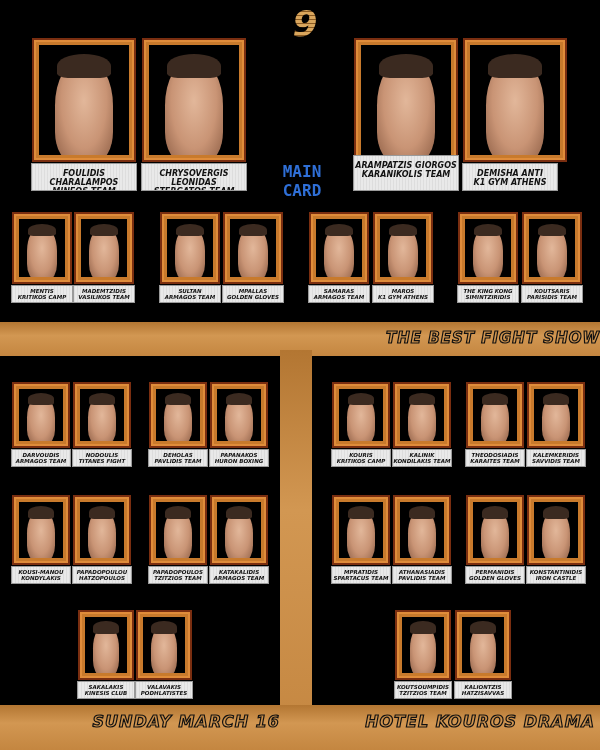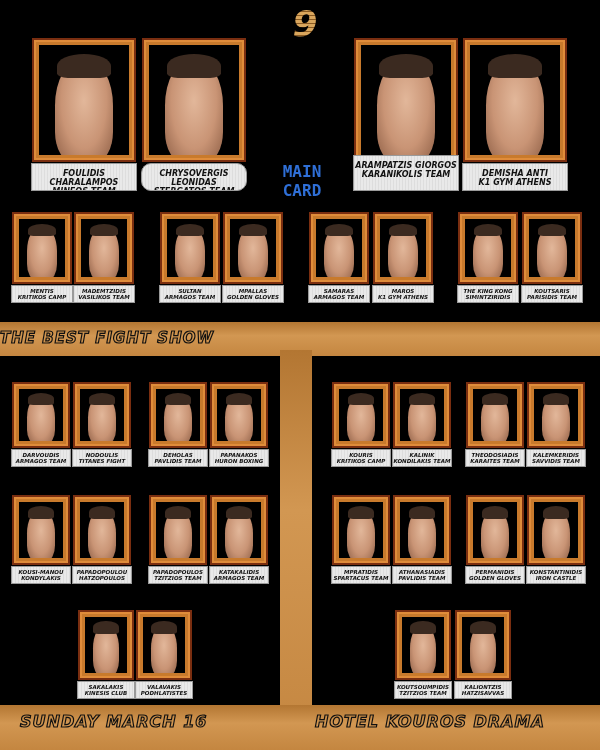--- a/index.html
+++ b/index.html
@@ -12,21 +12,21 @@
   .main-card{left:262px;top:162px;width:80px;text-align:center;color:#2f6fd6;font-weight:bold;font-size:16px;font-family:"DejaVu Sans Mono",monospace;}
   .frame{position:absolute;background:#c87a2c;border:2px solid #7a2e10;box-sizing:border-box;box-shadow:inset 0 0 0 2px #e08c3a;}
   .frame .photo{position:absolute;left:5px;top:5px;right:5px;bottom:5px;background:#000;overflow:hidden;}
   .face{position:absolute;left:18%;right:18%;top:14%;bottom:-6%;border-radius:45% 45% 30% 30%;background:radial-gradient(ellipse at 50% 40%,#e2b79a 0%,#c99475 55%,#8d5e45 100%);}
   .hair{position:absolute;left:20%;right:20%;top:8%;height:22%;border-radius:50% 50% 20% 20%;background:#3b2a20;}
   .label{position:absolute;background:#e9e9e9;border:1px solid #9a9a9a;box-sizing:border-box;color:#111;font-weight:bold;font-style:italic;text-align:center;text-transform:uppercase;line-height:1.15;overflow:hidden;
          background-image:repeating-linear-gradient(90deg,rgba(0,0,0,0.05) 0 1px,transparent 1px 3px);}
   .label.big{font-size:8px;padding-top:5px;}
   .label.small{font-size:5.5px;padding-top:2px;}
   .band{background:#c98b45;background-image:linear-gradient(180deg,#b37632 0%,#d29752 40%,#c48640 100%);}
-  .band-text{color:#1a1a1a;font-weight:bold;font-style:italic;text-transform:uppercase;text-align:left;-webkit-text-stroke:0.5px #000;}
+  .band-text{color:#1a1a1a;font-weight:bold;font-style:italic;text-transform:uppercase;text-align:right;-webkit-text-stroke:0.5px #000;}
   .band-text.hollow{color:transparent;-webkit-text-stroke:1.2px #111;font-family:"DejaVu Sans",sans-serif;letter-spacing:1px;}
 </style>
 </head>
 <body>
 
 <div class="abs logo">
   <div class="l2">9</div>
 </div>
 <div class="abs main-card">MAIN CARD</div>
 
@@ -47,41 +47,41 @@
     <div class="label big" style="left: 31px; top: 163px; width: 106px; height: 28px;">
       <div>FOULIDIS CHARALAMPOS</div>
       <div>MINEOS TEAM</div>
     </div>
     <div class="frame" style="left: 142px; top: 38px; width: 104px; height: 124px;">
       <div class="photo">
         <div class="face"></div>
         <div class="hair"></div>
       </div>
     </div>
-    <div class="label big" style="left: 141px; top: 163px; width: 106px; height: 28px; border-radius: 10px;">
+    <div class="label big" style="left: 141px; top: 163px; width: 106px; height: 28px;">
       <div>CHRYSOVERGIS LEONIDAS</div>
       <div>STERGATOS TEAM</div>
     </div>
     <div class="frame" style="left: 354px; top: 38px; width: 104px; height: 124px;">
       <div class="photo">
         <div class="face"></div>
         <div class="hair"></div>
       </div>
     </div>
     <div class="label big" style="left: 353px; top: 155px; width: 106px; height: 36px;">
       <div>ARAMPATZIS GIORGOS</div>
       <div>KARANIKOLIS TEAM</div>
     </div>
     <div class="frame" style="left: 463px; top: 38px; width: 104px; height: 124px;">
       <div class="photo">
         <div class="face"></div>
         <div class="hair"></div>
       </div>
     </div>
-    <div class="label big" style="left: 462px; top: 163px; width: 106px; height: 28px;">
+    <div class="label big" style="left: 462px; top: 163px; width: 96px; height: 28px;">
       <div>DEMISHA ANTI</div>
       <div>K1 GYM ATHENS</div>
     </div>
     <div class="frame" style="left: 12px; top: 212px; width: 60px; height: 72px;">
       <div class="photo">
         <div class="face"></div>
         <div class="hair"></div>
       </div>
     </div>
     <div class="label small" style="left: 11px; top: 285px; width: 62px; height: 18px;">

